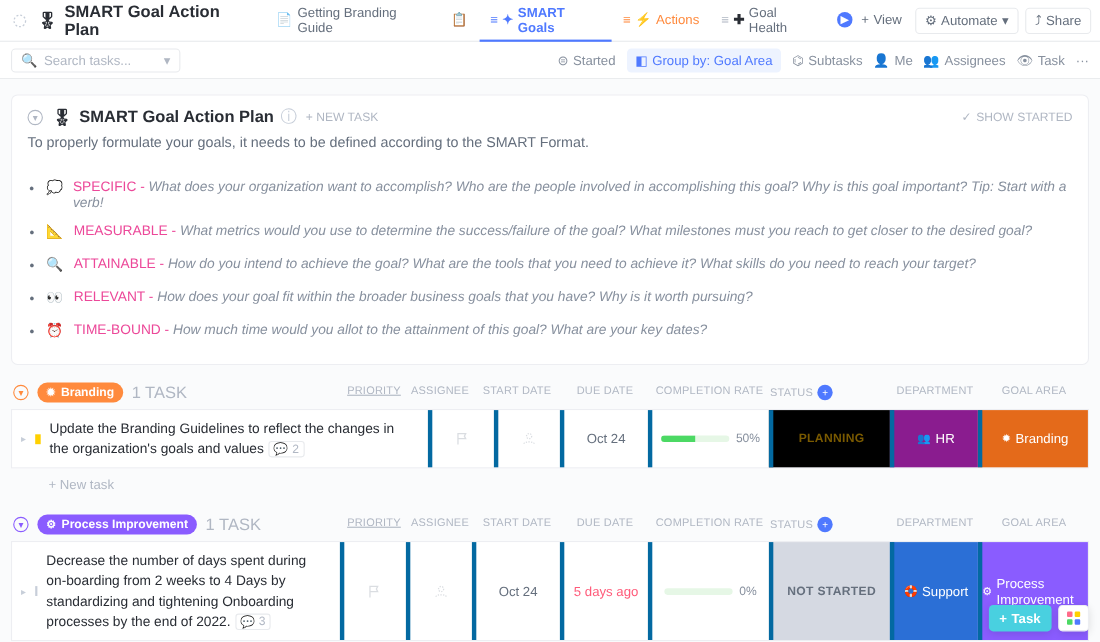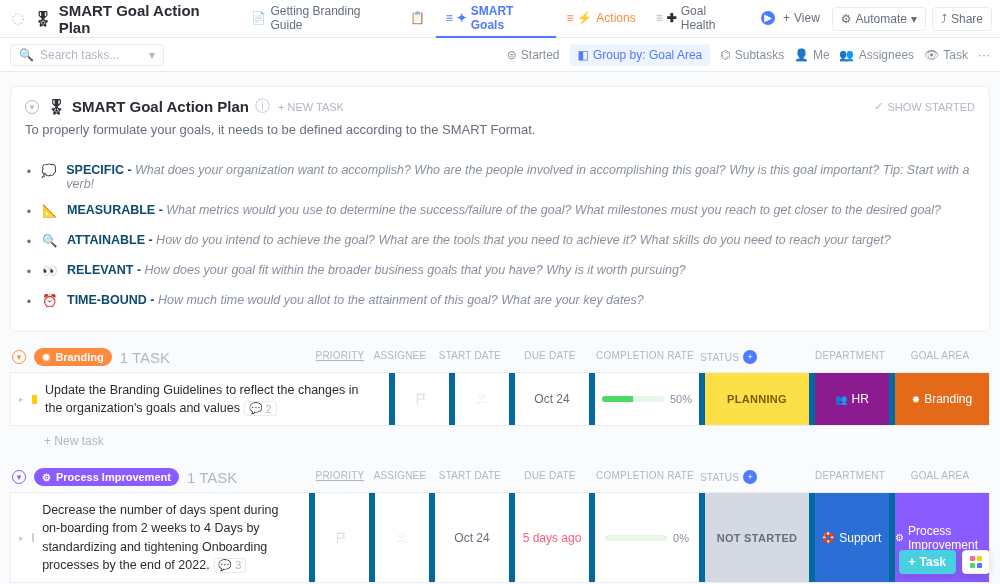--- a/index.html
+++ b/index.html
@@ -33,21 +33,21 @@
 .card { background: #fff; border: 1px solid #edeef2; border-radius: 6px; margin-bottom: 12px; }
 .card-header { display: flex; align-items: center; gap: 8px; padding: 10px 14px 6px; }
 .card-header .title { font-weight: 600; font-size: 15px; display: flex; align-items: center; gap: 6px; }
 .card-header .newtask { color: #b0b7c3; font-size: 11px; font-weight: 500; }
 .card-header .show-closed { margin-left: auto; color: #b0b7c3; font-size: 11px; display: flex; align-items: center; gap: 4px; }
 .card-desc { padding: 0 14px 14px; font-size: 13px; color: #656f7d; }
 .smart-list { padding: 6px 14px 14px; }
 .smart-row { display: flex; align-items: flex-start; gap: 8px; padding: 6px 0; font-size: 12.5px; }
 .smart-row .dot { color: #656f7d; width: 8px; text-align: center; line-height: 18px; }
 .smart-row .si { width: 18px; text-align: center; }
-.smart-row .label { font-weight: 700; color: #0c4a6e; }
+.smart-row .label { font-weight: 400; color: #ec4899; }
 .smart-row .text { color: #87909e; font-style: italic; }
 
 
 .group { margin-bottom: 16px; }
 .group-head { display: flex; align-items: center; padding: 4px 0 6px 2px; gap: 8px; }
 .chevron-circle { width: 14px; height: 14px; border: 1.5px solid #b0b7c3; border-radius: 50%; display: inline-flex; align-items: center; justify-content: center; color: #b0b7c3; font-size: 9px; }
 .group-pill { display: inline-flex; align-items: center; gap: 5px; color: #fff; font-size: 11px; font-weight: 600; padding: 3px 8px; border-radius: 10px; }
 .group-pill .pi { font-size: 10px; }
 .task-count { color: #b0b7c3; font-size: 15px; }
 .col-heads { margin-left: auto; display: flex; font-size: 10px; color: #b0b7c3; letter-spacing: 0.2px; }
@@ -64,21 +64,21 @@
 .task-row { display: flex; align-items: stretch; background: #fff; border: 1px solid #edeef2; min-height: 48px; }
 .task-left { display: flex; align-items: center; gap: 8px; padding: 8px 10px 8px 8px; flex: 1; min-width: 0; }
 .task-left .exp { color: #c7ced9; font-size: 9px; }
 .task-left .sq { width: 9px; height: 9px; }
 .sq-yellow { background: #ffd000; }
 .sq-gray { background: #c7ced9; }
 .task-title { font-size: 12.5px; color: #292d34; line-height: 1.45; }
 .comments { display: inline-flex; align-items: center; gap: 3px; color: #b0b7c3; font-size: 11px; border: 1px solid #e8eaed; border-radius: 3px; padding: 0 4px; margin-left: 4px; }
 
 .task-cells { display: flex; align-items: stretch; }
-.cell { display: flex; align-items: center; justify-content: center; font-size: 12px; color: #656f7d; border-left: 6px solid #0369a1; }
+.cell { display: flex; align-items: center; justify-content: center; font-size: 12px; color: #656f7d; border-left: 4px solid #0369a1; }
 .cell.c-priority svg, .cell.c-assignee svg { opacity: 0.3; }
 .cell.c-due .overdue { color: #ff5b7a; }
 
 .progress-wrap { display: flex; align-items: center; gap: 6px; }
 .progress { width: 62px; height: 6px; background: #e6f7e6; border-radius: 3px; overflow: hidden; }
 .progress .bar { height: 100%; background: #4cd964; }
 .pct { font-size: 11px; color: #87909e; }
 
 .status-cell { color: #fff; font-size: 11px; font-weight: 600; letter-spacing: 0.3px; }
 .status-wrap { display: flex; align-items: center; gap: 4px; }
@@ -280,21 +280,21 @@
             </div>
             <div class="cell c-start">Oct 24</div>
             <div class="cell c-completion">
               <div class="progress-wrap">
                 <div class="progress">
                   <div class="bar" style="width:50%"></div>
                 </div>
                 <span class="pct">50%</span>
               </div>
             </div>
-            <div class="cell c-status status-cell" style="background:#fde047;color:#7a5a00">PLANNING</div>
+            <div class="cell c-status status-cell" style="background:#000000;color:#7a5a00">PLANNING</div>
             <div class="cell c-dept dept-cell" style="background:#8a1c8f">
               <span class="di">👥</span>
               <span>HR</span>
             </div>
             <div class="cell c-area area-cell" style="background:#e46a1a">
               <span class="di">✹</span>
               <span>Branding</span>
             </div>
           </div>
         </div>

